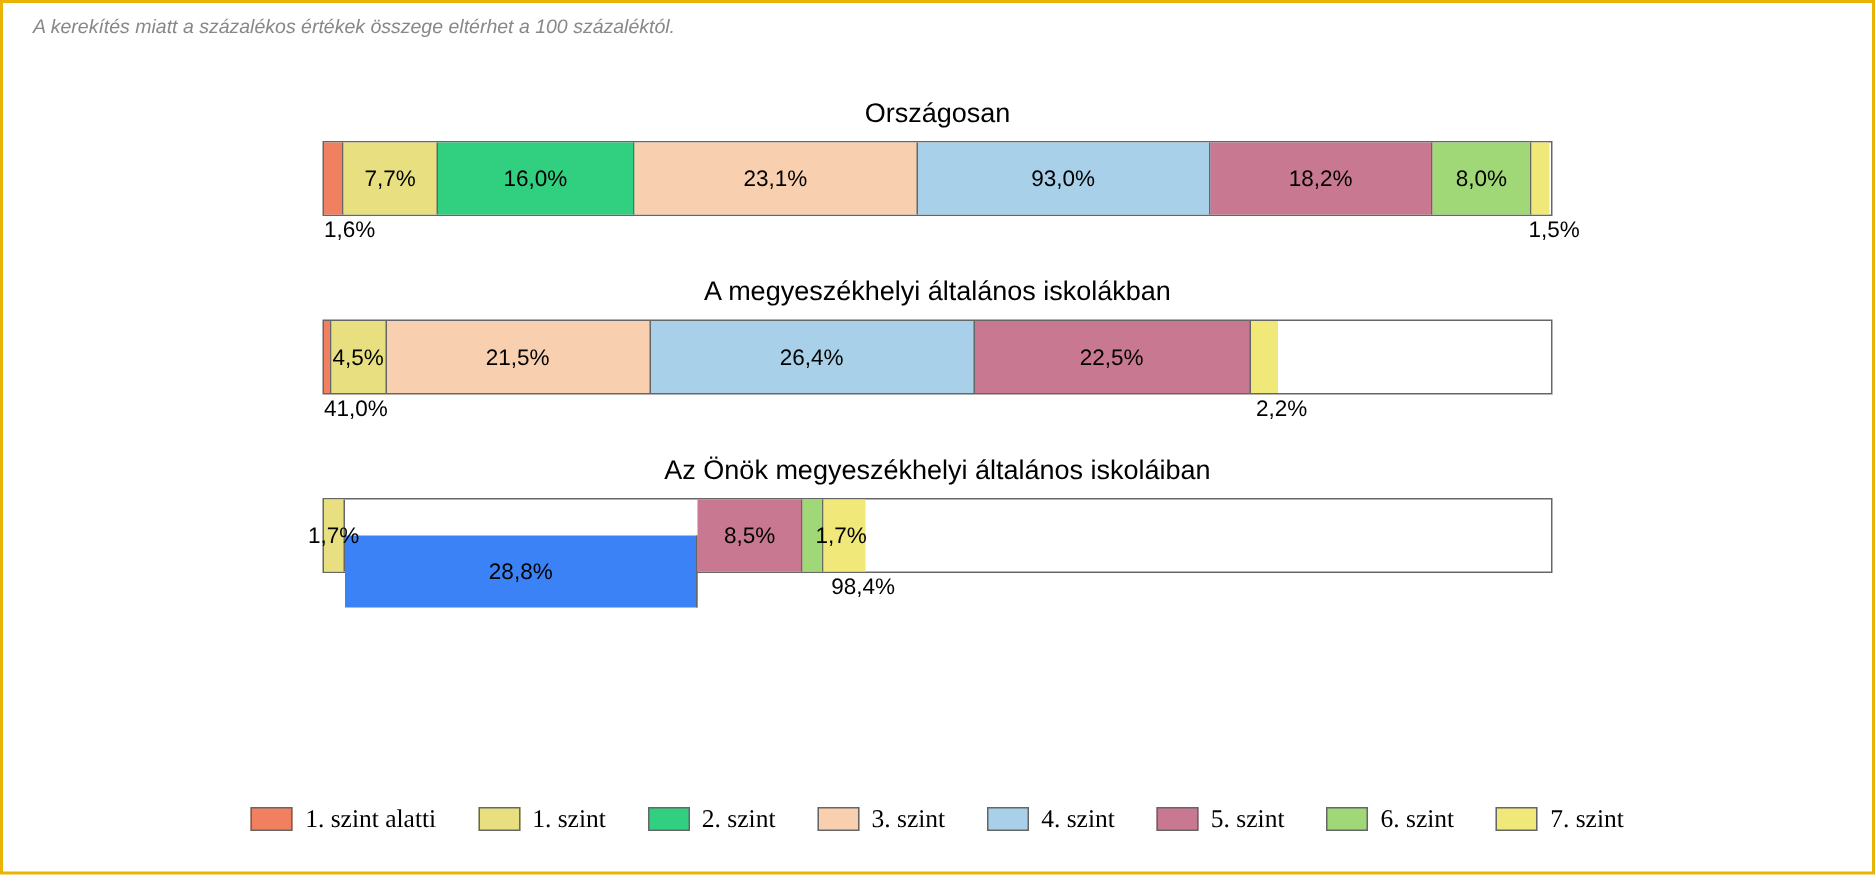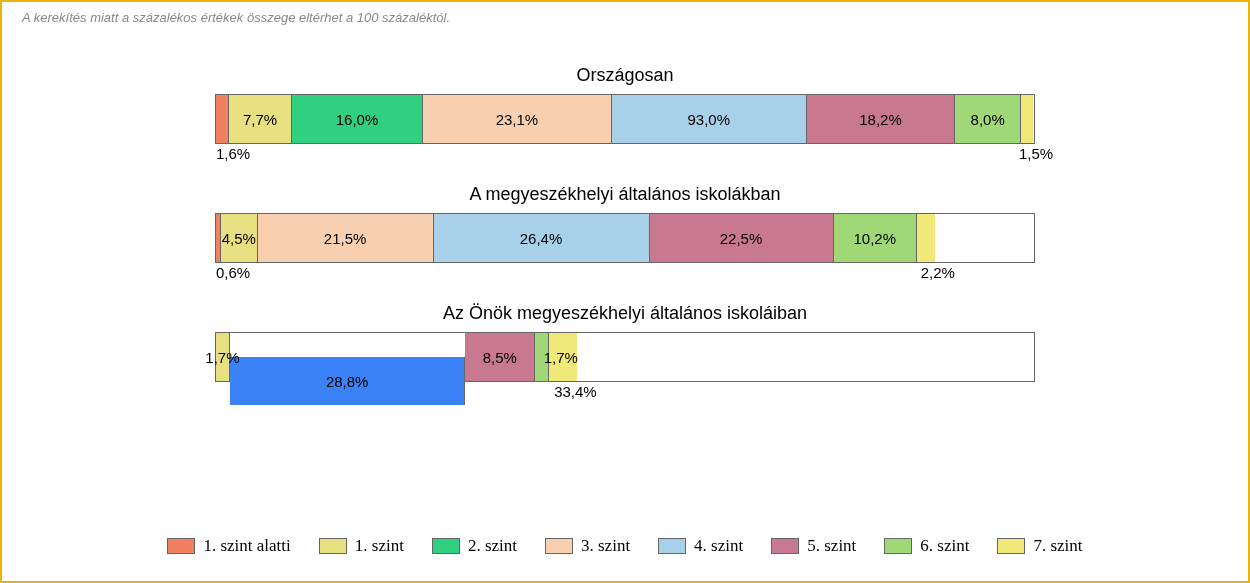--- a/index.html
+++ b/index.html
@@ -139,36 +139,33 @@
           <div class="segment" style="width: 1.5%; background: rgb(240, 232, 120);">
             <span class="label-below-right">1,5%</span>
           </div>
         </div>
     </div>
 
     <div class="bar-group">
       <div class="bar-title">A megyeszékhelyi általános iskolákban</div>
       <div class="bar-row" id="bar2">
           <div class="segment" style="width: 0.6%; background: rgb(240, 128, 96);">
-            <span class="label-below">0,6%</span>
+            <span class="label-below">41,0%</span>
           </div>
           <div class="segment" style="width: 4.5%; background: rgb(232, 224, 128);">
             <span class="label-inside">4,5%</span>
           </div>
           <div class="segment" style="width: 21.5%; background: rgb(248, 208, 176);">
             <span class="label-inside">21,5%</span>
           </div>
           <div class="segment" style="width: 26.4%; background: rgb(168, 208, 232);">
             <span class="label-inside">26,4%</span>
           </div>
           <div class="segment" style="width: 22.5%; background: rgb(200, 120, 144);">
             <span class="label-inside">22,5%</span>
-          </div>
-          <div class="segment" style="width: 10.2%; background: rgb(160, 216, 120);">
-            <span class="label-inside">10,2%</span>
           </div>
           <div class="segment" style="width: 2.2%; background: rgb(240, 232, 120);">
             <span class="label-below-right">2,2%</span>
           </div>
         </div>
     </div>
 
     <div class="bar-group">
       <div class="bar-title">Az Önök megyeszékhelyi általános iskoláiban</div>
       <div class="bar-row" id="bar3">
@@ -178,21 +175,21 @@
           <div class="segment" style="width: 28.8%; background: #3b82f6; margin-top: 24px;">
             <span class="label-inside">28,8%</span>
           </div>
           <div class="segment" style="width: 8.5%; background: rgb(200, 120, 144);">
             <span class="label-inside">8,5%</span>
           </div>
           <div class="segment" style="width: 1.7%; background: rgb(160, 216, 120);">
             <span class="label-inside" style="position: absolute; right: -30px;">1,7%</span>
           </div>
           <div class="segment" style="width: 3.4%; background: rgb(240, 232, 120);">
-            <span class="label-below-right">33,4%</span>
+            <span class="label-below-right">98,4%</span>
           </div>
         </div>
     </div>
 
   </div>
 
   <div class="legend" id="legend">
       <div class="legend-item">
         <div class="legend-swatch" style="background: rgb(240, 128, 96);"></div>
         <span>1. szint alatti</span>

